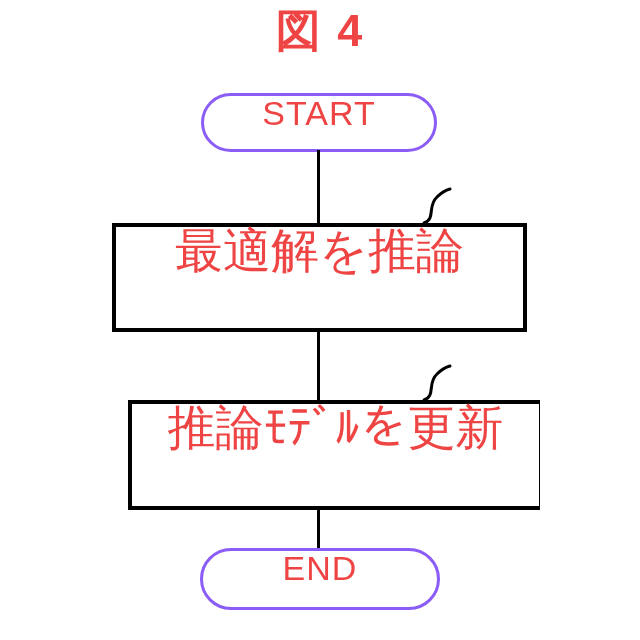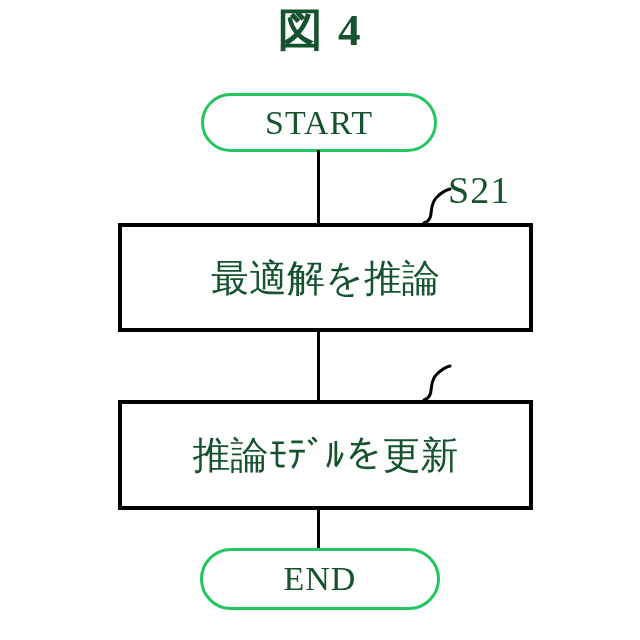--- a/index.html
+++ b/index.html
@@ -5,65 +5,64 @@
   html, body {
     margin: 0;
     padding: 0;
     background: #ffffff;
   }
   #canvas {
     position: relative;
     width: 540px;
     height: 640px;
     background: #ffffff;
-    font-family: Liberation Serif, serif;
-    color: #14532d;
+    font-family: Liberation Sans, sans-serif;
+    color: #ef4444;
     overflow: hidden;
   }
   .figure-title {
     position: absolute;
     left: 0;
     top: 8px;
     width: 640px;
     text-align: center;
     font-size: 45px;
     font-weight: 600;
     line-height: 1;
     letter-spacing: 2px;
   }
   .terminal {
     position: absolute;
     box-sizing: border-box;
-    border: 3px solid #22c55e;
+    border: 3px solid #8b5cf6;
     border-radius: 32px;
     background: #ffffff;
     display: flex;
-    align-items: center;
     justify-content: center;
     font-size: 34px;
     letter-spacing: 1px;
     line-height: 1;
   }
   #node-start { left: 201px; top: 93px;  width: 236px; height: 59px; }
   #node-end   { left: 200px; top: 548px; width: 240px; height: 62px; }
   .process {
     position: absolute;
     box-sizing: border-box;
-    left: 118px;
+    left: 112px;
     width: 415px;
     border: 4px solid #000000;
     background: #ffffff;
     display: flex;
-    align-items: center;
+    align-items: flex-start;
     justify-content: center;
-    font-size: 38px;
+    font-size: 48px;
     line-height: 1;
   }
   #node-s21 { top: 223px; height: 109px; }
-  #node-s22 { top: 400px; height: 110px; }
+  #node-s22 { top: 400px; height: 110px; margin-left: 16px; }
   .vline {
     position: absolute;
     left: 317px;
     width: 3px;
     background: #000000;
   }
   #edge-1 { top: 150px; height: 76px; }
   #edge-2 { top: 330px; height: 73px; }
   #edge-3 { top: 508px; height: 58px; }
   .step-label {
@@ -100,21 +99,20 @@
 
   <div id="node-start" class="terminal">
     <span>START</span>
   </div>
 
   <div id="edge-1" class="vline"></div>
 
   <svg id="leader-s21" class="leader" viewBox="0 0 45 45">
     <path d="M 11 40 C 23 36, 14 23, 24 14 C 29 9, 33 7, 37 6"></path>
   </svg>
-  <div id="label-s21" class="step-label">S21</div>
 
   <div id="node-s21" class="process">
     <span>最適解を推論</span>
   </div>
 
   <div id="edge-2" class="vline"></div>
 
   <svg id="leader-s22" class="leader" viewBox="0 0 45 45">
     <path d="M 11 40 C 23 36, 14 23, 24 14 C 29 9, 33 7, 37 6"></path>
   </svg>

